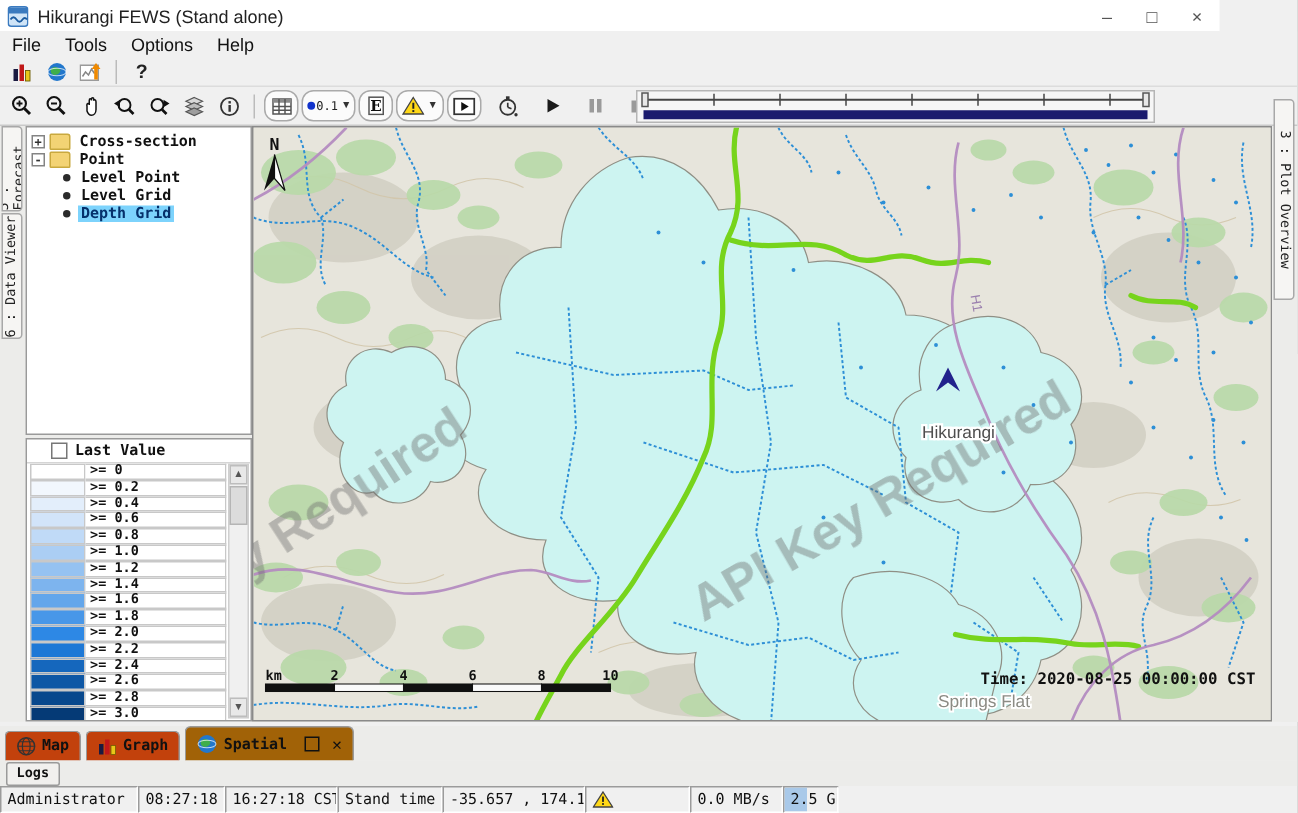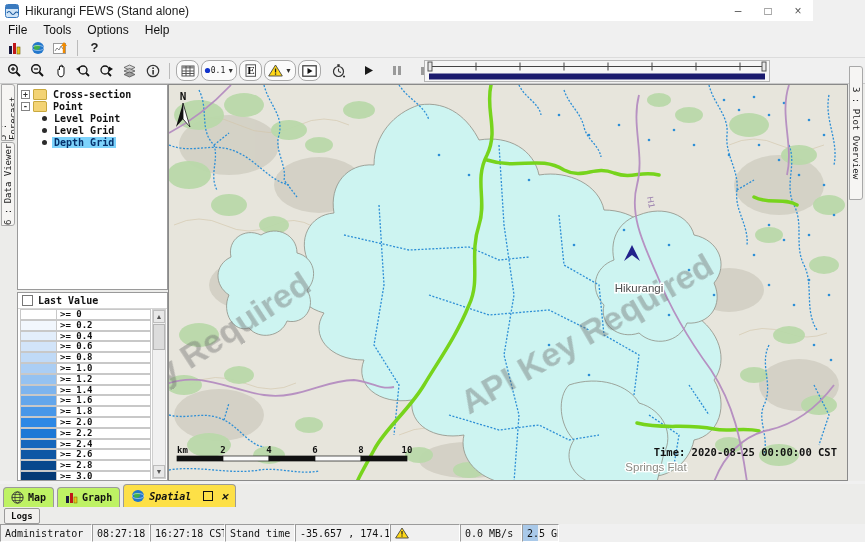--- a/index.html
+++ b/index.html
@@ -51,41 +51,41 @@
   .expander{width:9px;height:9px;border:1px solid #848484;background:#fff;font-size:8px;line-height:7px;
             text-align:center;margin:0 3px 0 3px;color:#333;box-sizing:border-box;}
   .folder{width:12px;height:9px;background:#f3d374;border:1px solid #c9a93f;border-radius:1px 2px 1px 1px;margin-right:4px;}
   .dot{width:5px;height:5px;border-radius:50%;background:#2b2b2b;margin:0 5px 0 24px;}
   .tlabel{padding:0 2px;}
   .tlabel.sel{background:#7dd3fc;color:#05306b;}
   
   #legendpanel{position:absolute;left:17px;top:208px;width:151px;height:189px;background:#fff;
                border:1px solid #9a9a9a;box-sizing:border-box;overflow:hidden;}
   #legendhead{height:15px;display:flex;align-items:center;font-size:10px;font-weight:bold;
-              font-family:"DejaVu Sans Mono",monospace;border-bottom:1px solid #d5d5d5;}
+              font-family:"DejaVu Sans Mono",monospace;border-bottom:1px solid #d5d5d5;padding-left:12px;}
   .cbx{width:9px;height:9px;border:1px solid #777;background:#fff;margin:0 5px 0 4px;}
   #legend-rows{position:absolute;left:2px;top:16px;right:16px;bottom:0;overflow:hidden;}
   .lrow{display:flex;height:10.8px;box-sizing:border-box;}
   .lsw{width:37px;border:1px solid #c8c8c8;box-sizing:border-box;}
   .llb{flex:1;border:1px solid #c8c8c8;border-left:none;box-sizing:border-box;font-size:9px;
        font-weight:bold;font-family:"DejaVu Sans Mono",monospace;padding-left:3px;line-height:9px;background:#fff;}
   #legscroll{position:absolute;right:1px;top:16px;width:14px;bottom:1px;background:#f0f0f0;border:1px solid #cfcfcf;box-sizing:border-box;}
   .sarrow{height:13px;display:flex;align-items:center;justify-content:center;font-size:7px;color:#555;
           background:#e8e8e8;border:1px solid #bdbdbd;box-sizing:border-box;}
   .sarrow.down{position:absolute;bottom:0;left:0;right:0;}
   .sthumb{position:absolute;left:0;right:0;top:14px;height:26px;background:#dcdcdc;border:1px solid #b5b5b5;box-sizing:border-box;}
   
   #mapwrap{position:absolute;left:168px;top:0;width:680px;height:397px;border:1px solid #8a8a8a;
            box-sizing:border-box;overflow:hidden;background:#e7e5dc;}
   
   #tabbar{position:absolute;left:0;top:484px;width:865px;height:23px;background:#ececea;display:flex;align-items:flex-end;padding-left:3px;box-sizing:border-box;}
-  .btab{height:19px;border:1px solid #9a9a9a;border-bottom:none;border-radius:4px 4px 0 0;background:#bef264;
+  .btab{height:19px;border:1px solid #9a9a9a;border-bottom:none;border-radius:4px 4px 0 0;background:#c2410c;
         display:flex;align-items:center;padding:0 7px;margin-right:3px;font-size:10px;font-weight:bold;
         font-family:"DejaVu Sans Mono",monospace;gap:4px;}
-  .btab.active{height:22px;background:#fde047;font-style:italic;}
+  .btab.active{height:22px;background:#a16207;}
   .tabx{font-size:11px;font-weight:bold;color:#111;margin-left:4px;}
   .tabmax{width:8px;height:8px;border:1.5px solid #111;margin-left:8px;}
   #logsrow{position:absolute;left:0;top:507px;width:865px;height:17px;background:#ececea;}
   #logsbtn{position:absolute;left:4px;top:1px;height:14px;border:1px solid #9a9a9a;border-radius:2px;
            background:#f1f0ee;font-size:9px;font-weight:bold;font-family:"DejaVu Sans Mono",monospace;
            display:flex;align-items:center;padding:0 6px;}
   
   #statusbar{position:absolute;left:0;top:524px;width:865px;height:18px;display:flex;}
   .scell{height:18px;box-sizing:border-box;border:1px solid;border-color:#9b9b9b #ffffff #ffffff #9b9b9b;
          font-size:10px;font-family:"DejaVu Sans Mono",monospace;display:flex;align-items:center;

